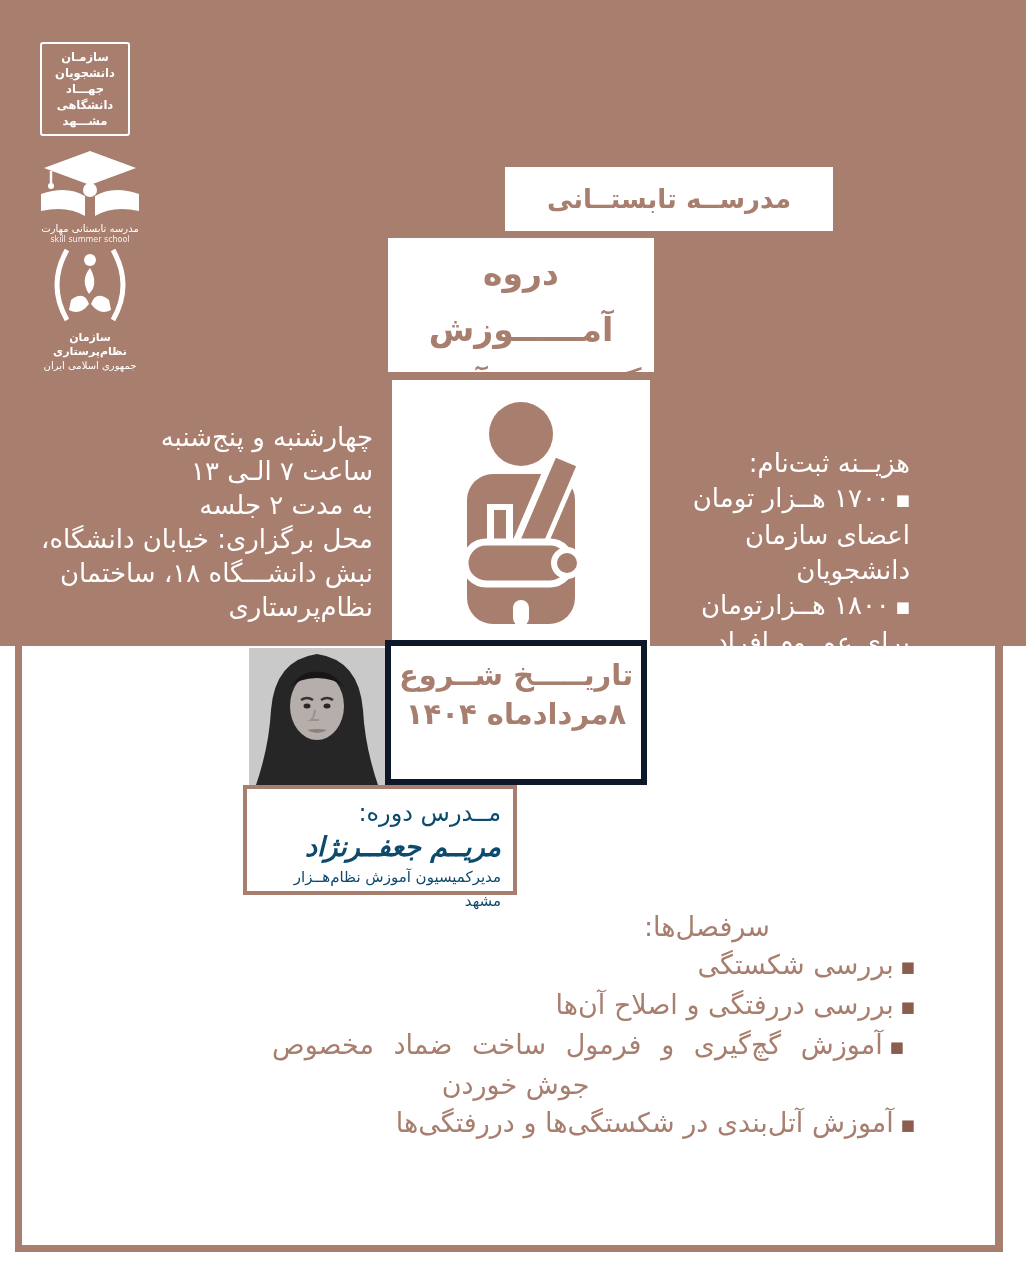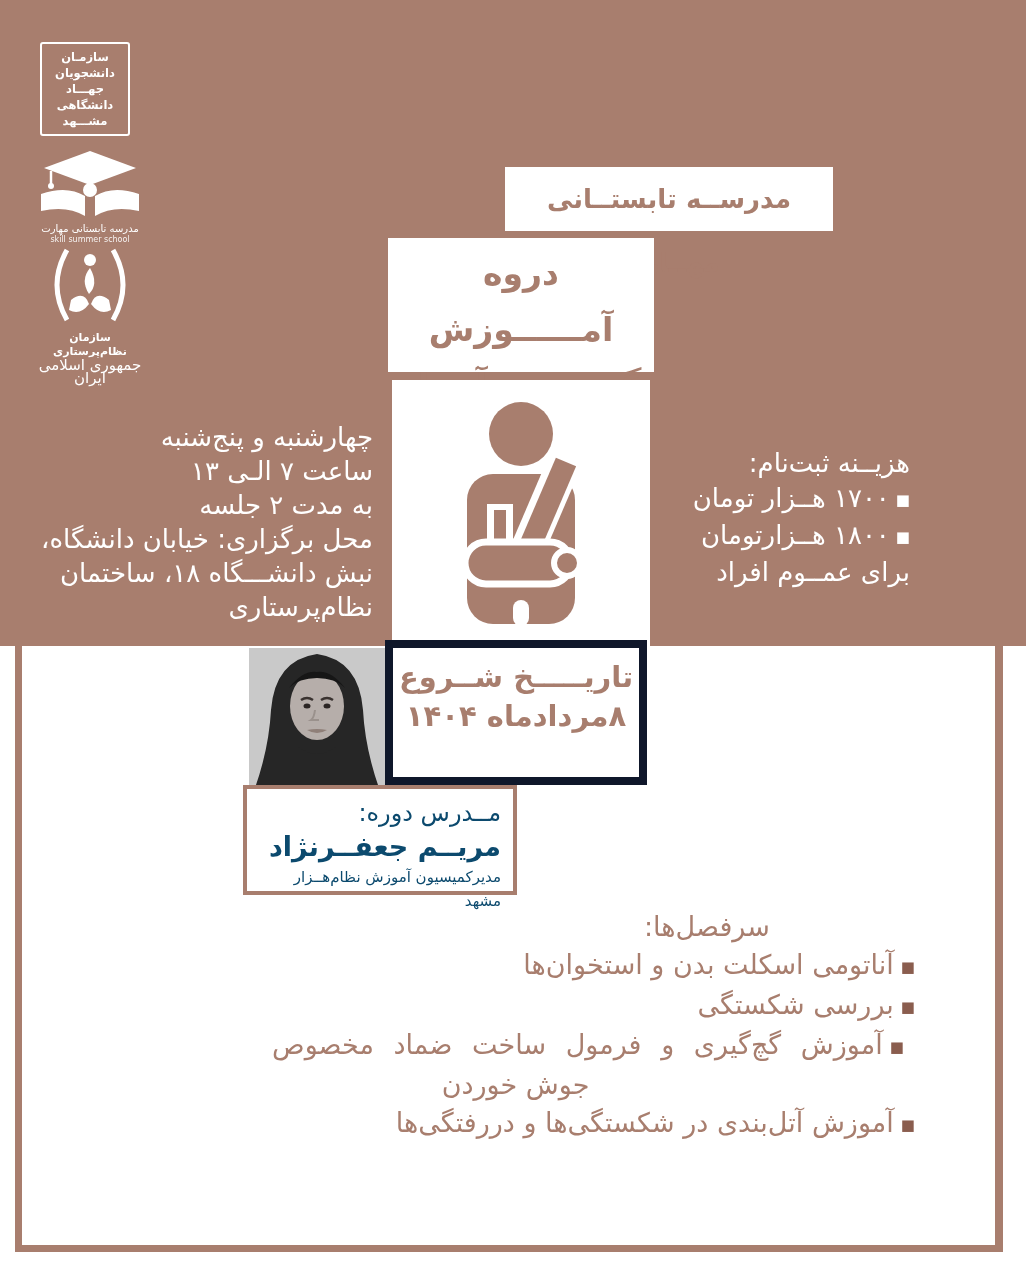--- a/index.html
+++ b/index.html
@@ -15,45 +15,45 @@
   .frame-bottom{left:15px;top:1245px;width:988px;height:7px;}
   
   .stamp{left:40px;top:42px;width:90px;height:94px;border:2.5px solid #ffffff;border-radius:3px;
          box-sizing:border-box;color:#ffffff;font-size:11.5px;font-weight:bold;
          text-align:center;padding-top:5px;line-height:16px;}
   .logo-school{left:33px;top:148px;width:114px;text-align:center;color:#ffffff;}
   .logo-school .cap-fa{font-size:10px;line-height:13px;}
   .logo-school .cap-en{font-size:8px;line-height:10px;opacity:.9;}
   .logo-nurse{left:38px;top:246px;width:104px;text-align:center;color:#ffffff;}
   .logo-nurse .cap1{font-size:11px;line-height:14px;font-weight:bold;margin-top:3px;}
-  .logo-nurse .cap2{font-size:15px;line-height:13px;}
+  .logo-nurse .cap2{font-size:10px;line-height:13px;}
   
   .header-box{left:505px;top:167px;width:328px;height:64px;background:#ffffff;
               color:#a87e6e;font-weight:bold;font-size:26px;line-height:64px;text-align:center;}
   .title-box{left:388px;top:238px;width:266px;height:134px;background:#ffffff;
              color:#a87e6e;font-weight:bold;font-size:33px;text-align:center;
              box-sizing:border-box;padding-top:8px;line-height:56px;}
   .icon-box{left:392px;top:380px;width:258px;height:266px;background:#ffffff;text-align:center;}
   
   .schedule{left:38px;top:420px;width:335px;color:#ffffff;font-size:26px;line-height:34px;
             text-align:right;}
   
   .pricing{left:655px;top:446px;width:255px;color:#ffffff;font-size:26px;line-height:35px;
            text-align:right;}
   .pricing .sq{font-size:15px;vertical-align:2px;padding-left:6px;}
   
   .photo{left:249px;top:648px;width:136px;height:140px;}
   .date-box{left:385px;top:640px;width:262px;height:145px;background:#ffffff;
-            border:8px solid #0f172a;box-sizing:border-box;color:#a87e6e;font-weight:bold;
+            border:6px solid #0f172a;box-sizing:border-box;color:#a87e6e;font-weight:bold;
             font-size:29px;line-height:39px;text-align:center;padding-top:10px;}
   .instructor-box{left:243px;top:785px;width:274px;height:110px;background:#ffffff;
             border:4px solid #a87e6e;box-sizing:border-box;color:#0c4a6e;text-align:right;
             padding:8px 12px 0 8px;}
   .instructor-box .lbl{font-size:24px;line-height:32px;}
-  .instructor-box .name{font-size:27px;font-weight:bold;line-height:36px;}
+  .instructor-box .name{font-size:27px;font-weight:bold;line-height:36px;font-style:italic;}
   .instructor-box .role{font-size:15px;line-height:24px;}
   
   .topics{left:272px;top:908px;width:643px;color:#a87e6e;font-size:27px;line-height:38px;
           text-align:right;}
   .topics .sq{color:#8a5d4e;font-size:15px;vertical-align:2px;padding-left:7px;}
   .t-head{padding-left:372px;text-align:left;direction:rtl;}
   .t-head-inner{display:inline-block;direction:rtl;}
   .t-indent{padding-left:175px;}
   .t-justify{text-align:justify;text-align-last:justify;}
   .t-center{text-align:center;transform:translateX(-78px);}
@@ -134,20 +134,21 @@
     <div>ساعت ۷ الـی ۱۳</div>
     <div>به مدت ۲ جلسه</div>
     <div>محل برگزاری: خیابان دانشگاه،</div>
     <div>نبش دانشـــگاه ۱۸، ساختمان</div>
     <div>نظام‌پرستاری</div>
   </div>
 
   <div class="abs pricing fa">
     <div>هزیــنه ثبت‌نام:</div>
     <div><span class="sq">■</span><span>۱۷۰۰ هــزار تومان</span></div>
+    <div>اعضای سازمان دانشجویان</div>
     <div><span class="sq">■</span><span>۱۸۰۰ هــزارتومان</span></div>
     <div>برای عمــوم افراد</div>
   </div>
 
   <div class="abs photo">
     <svg width="136" height="140" viewBox="0 0 136 140">
       <rect width="136" height="140" fill="#c9c9c9"></rect>
       <path d="M68 6 Q26 12 22 62 Q20 100 6 140 L130 140 Q116 100 114 62 Q110 12 68 6 Z" fill="#262626"></path>
       <ellipse cx="68" cy="58" rx="27" ry="34" fill="#b6aeaa"></ellipse>
       <path d="M40 40 Q54 22 68 24 Q82 22 96 40 Q86 30 68 30 Q50 30 40 40 Z" fill="#161616"></path>
@@ -167,20 +168,20 @@
   </div>
 
   <div class="abs instructor-box fa">
     <div class="lbl">مــدرس دوره:</div>
     <div class="name">مریــم جعفــرنژاد</div>
     <div class="role">مدیرکمیسیون آموزش نظام‌هــزار مشهد</div>
   </div>
 
   <div class="abs topics fa">
     <div class="t-head"><span class="t-head-inner">سرفصل‌ها:</span></div>
-    <div class="t-indent"><span class="sq">■</span><span>آناتومی اسکلت بدن و استخوان‌ها</span></div>
     <div class="t-indent"><span class="sq">■</span><span>بررسی شکستگی</span></div>
+    <div class="t-indent"><span class="sq">■</span><span>بررسی دررفتگی و اصلاح آن‌ها</span></div>
     <div class="t-justify"><span class="sq">■</span><span>آموزش گچ‌گیری و فرمول ساخت ضماد مخصوص</span></div>
     <div class="t-center">جوش خوردن</div>
     <div><span class="sq">■</span><span>آموزش آتل‌بندی در شکستگی‌ها و دررفتگی‌ها</span></div>
   </div>
 
 </div>
 
 </body></html>

